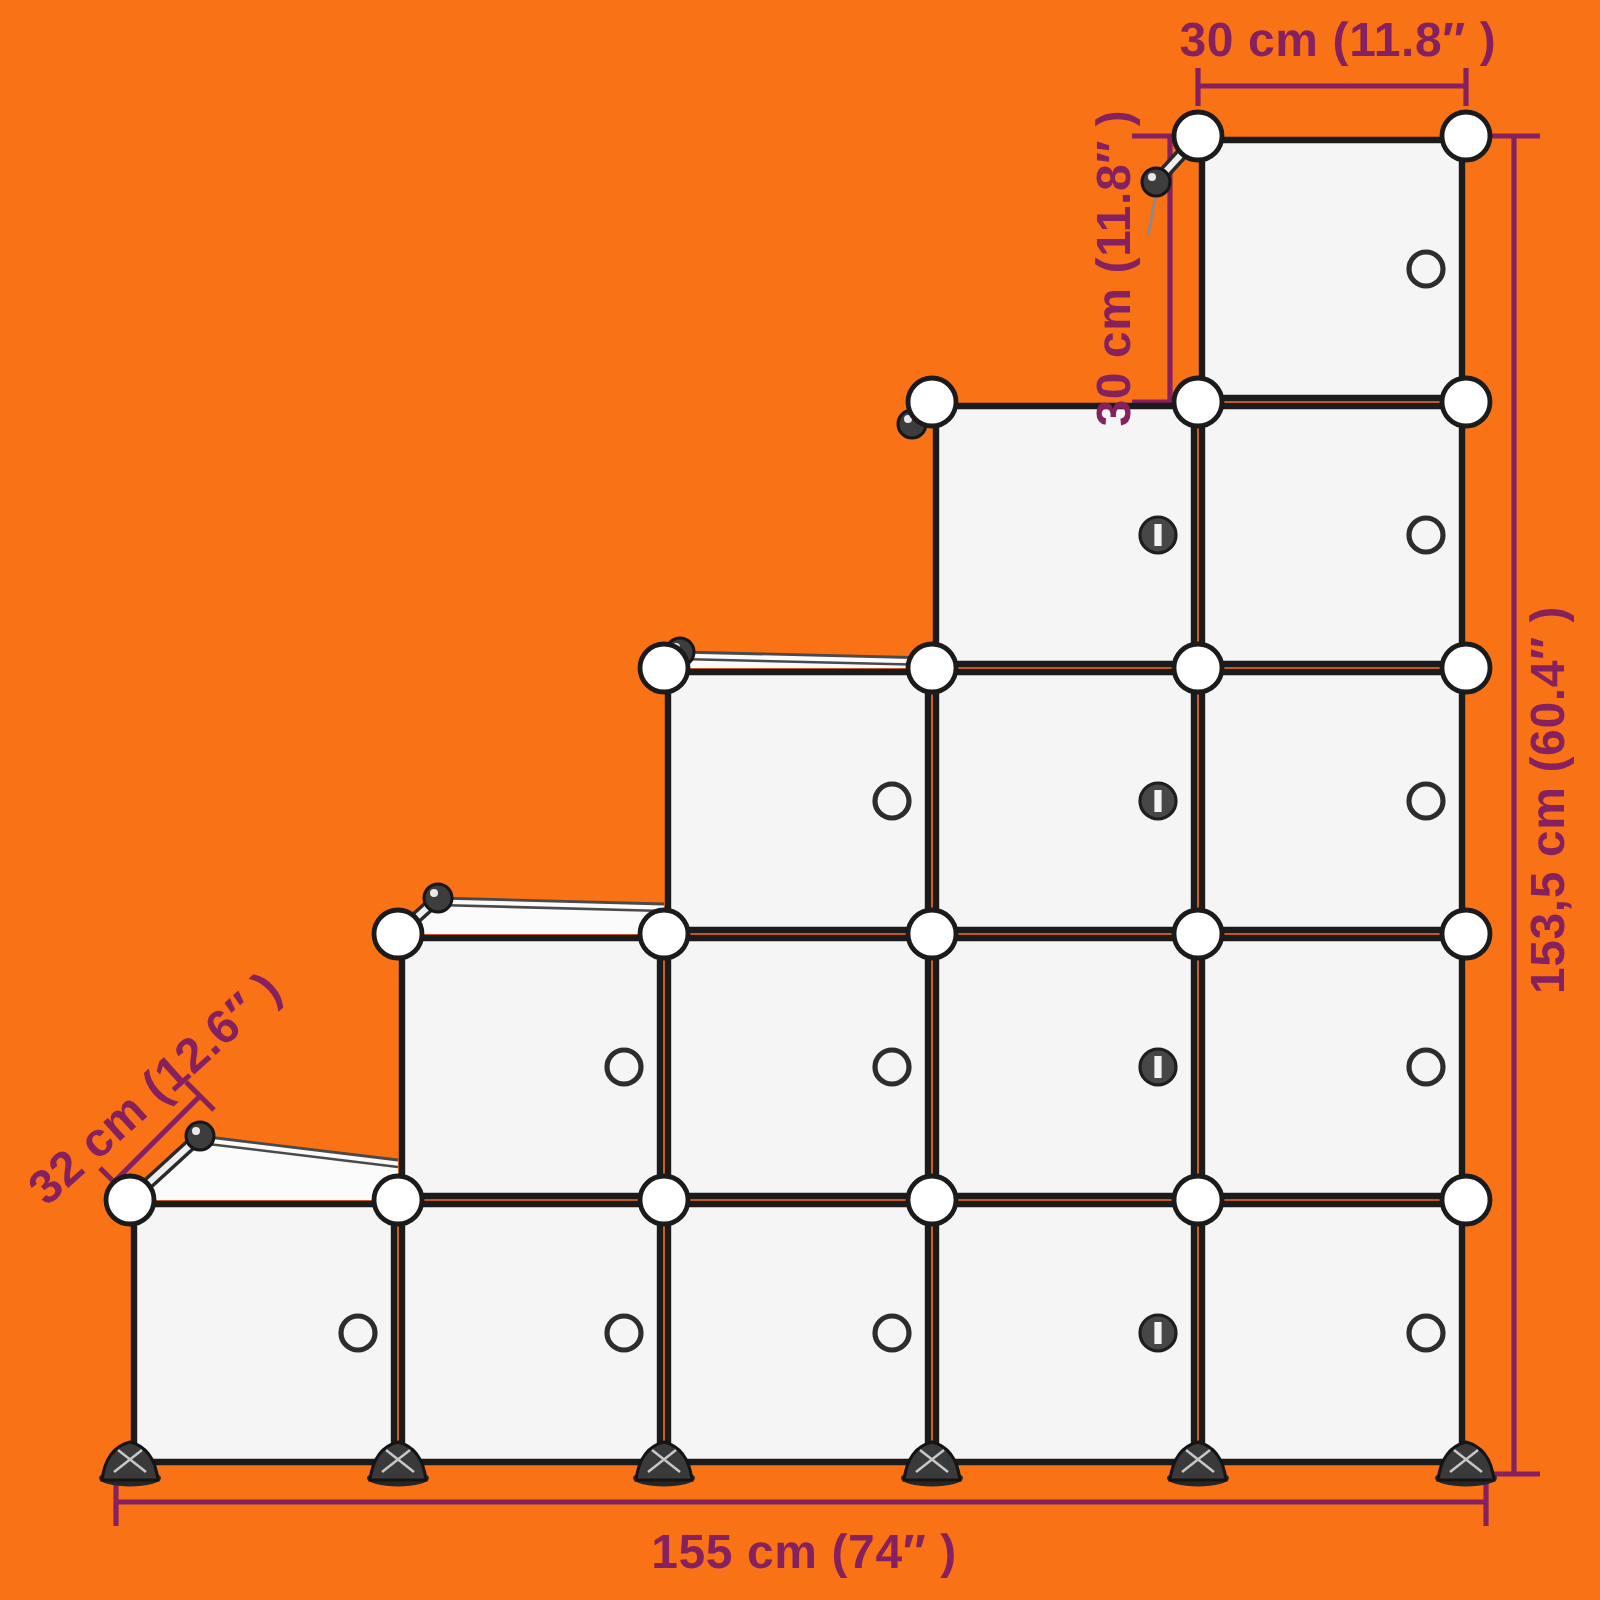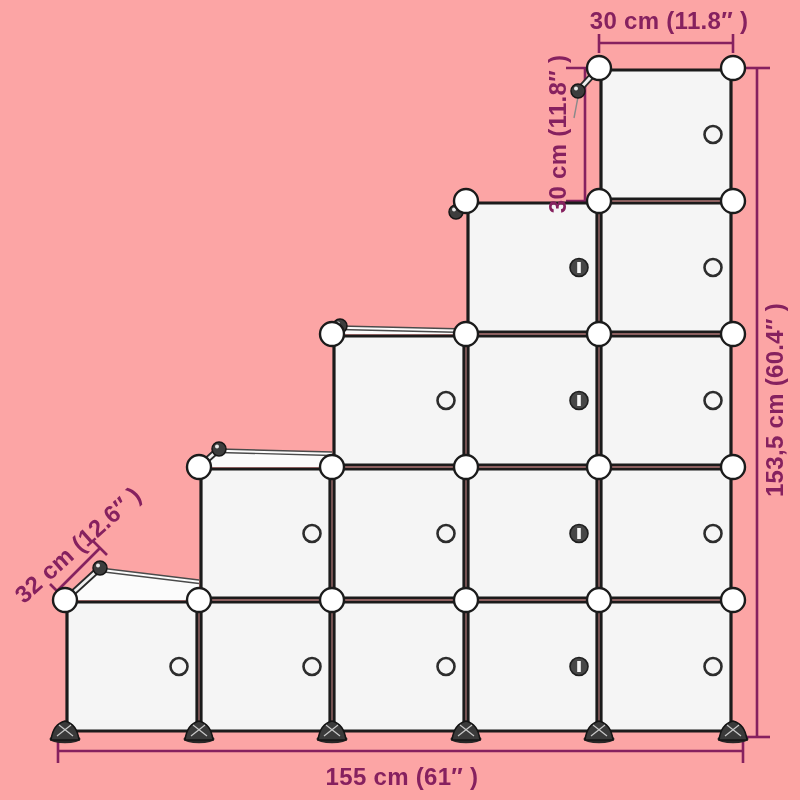--- a/index.html
+++ b/index.html
@@ -1,18 +1,18 @@
 <!DOCTYPE html>
 <html style="--dim-color: #86215f;"><head>
 <meta charset="utf-8">
 <style>
   html,body{margin:0;padding:0;background:#ffffff;}
   body{width:800px;height:800px;overflow:hidden;}
   .stage{
-    position:relative;width:800px;height:800px;background:#fca5a5;
+    position:relative;width:800px;height:800px;background:#f97316;
     font-family:"Liberation Sans",sans-serif;
   }
   #diagram{position:absolute;left:0;top:0;}
   .dim-label{
     position:absolute;
     font-family:"Liberation Sans",sans-serif;
     font-weight:700;
     font-size:24px;
     letter-spacing:0.3px;
     color:var(--dim-color,#86215f);
@@ -178,16 +178,16 @@
         <line x1="727" y1="725" x2="741" y2="736" stroke="#c9c9c9" stroke-width="1.2" stroke-linecap="butt"></line>
       </g>
     </svg>
 
   <div class="dim-label" id="lbl-top-width">30 cm (11.8″ )</div>
 
   <div class="dim-label" id="lbl-cube-height">30 cm (11.8″ )</div>
 
   <div class="dim-label" id="lbl-total-height">153,5 cm (60.4″ )</div>
 
-  <div class="dim-label" id="lbl-total-width">155 cm (61″ )</div>
+  <div class="dim-label" id="lbl-total-width">155 cm (74″ )</div>
 
   <div class="dim-label" id="lbl-depth">32 cm (12.6″ )</div>
 </div>
 
 </body></html>

